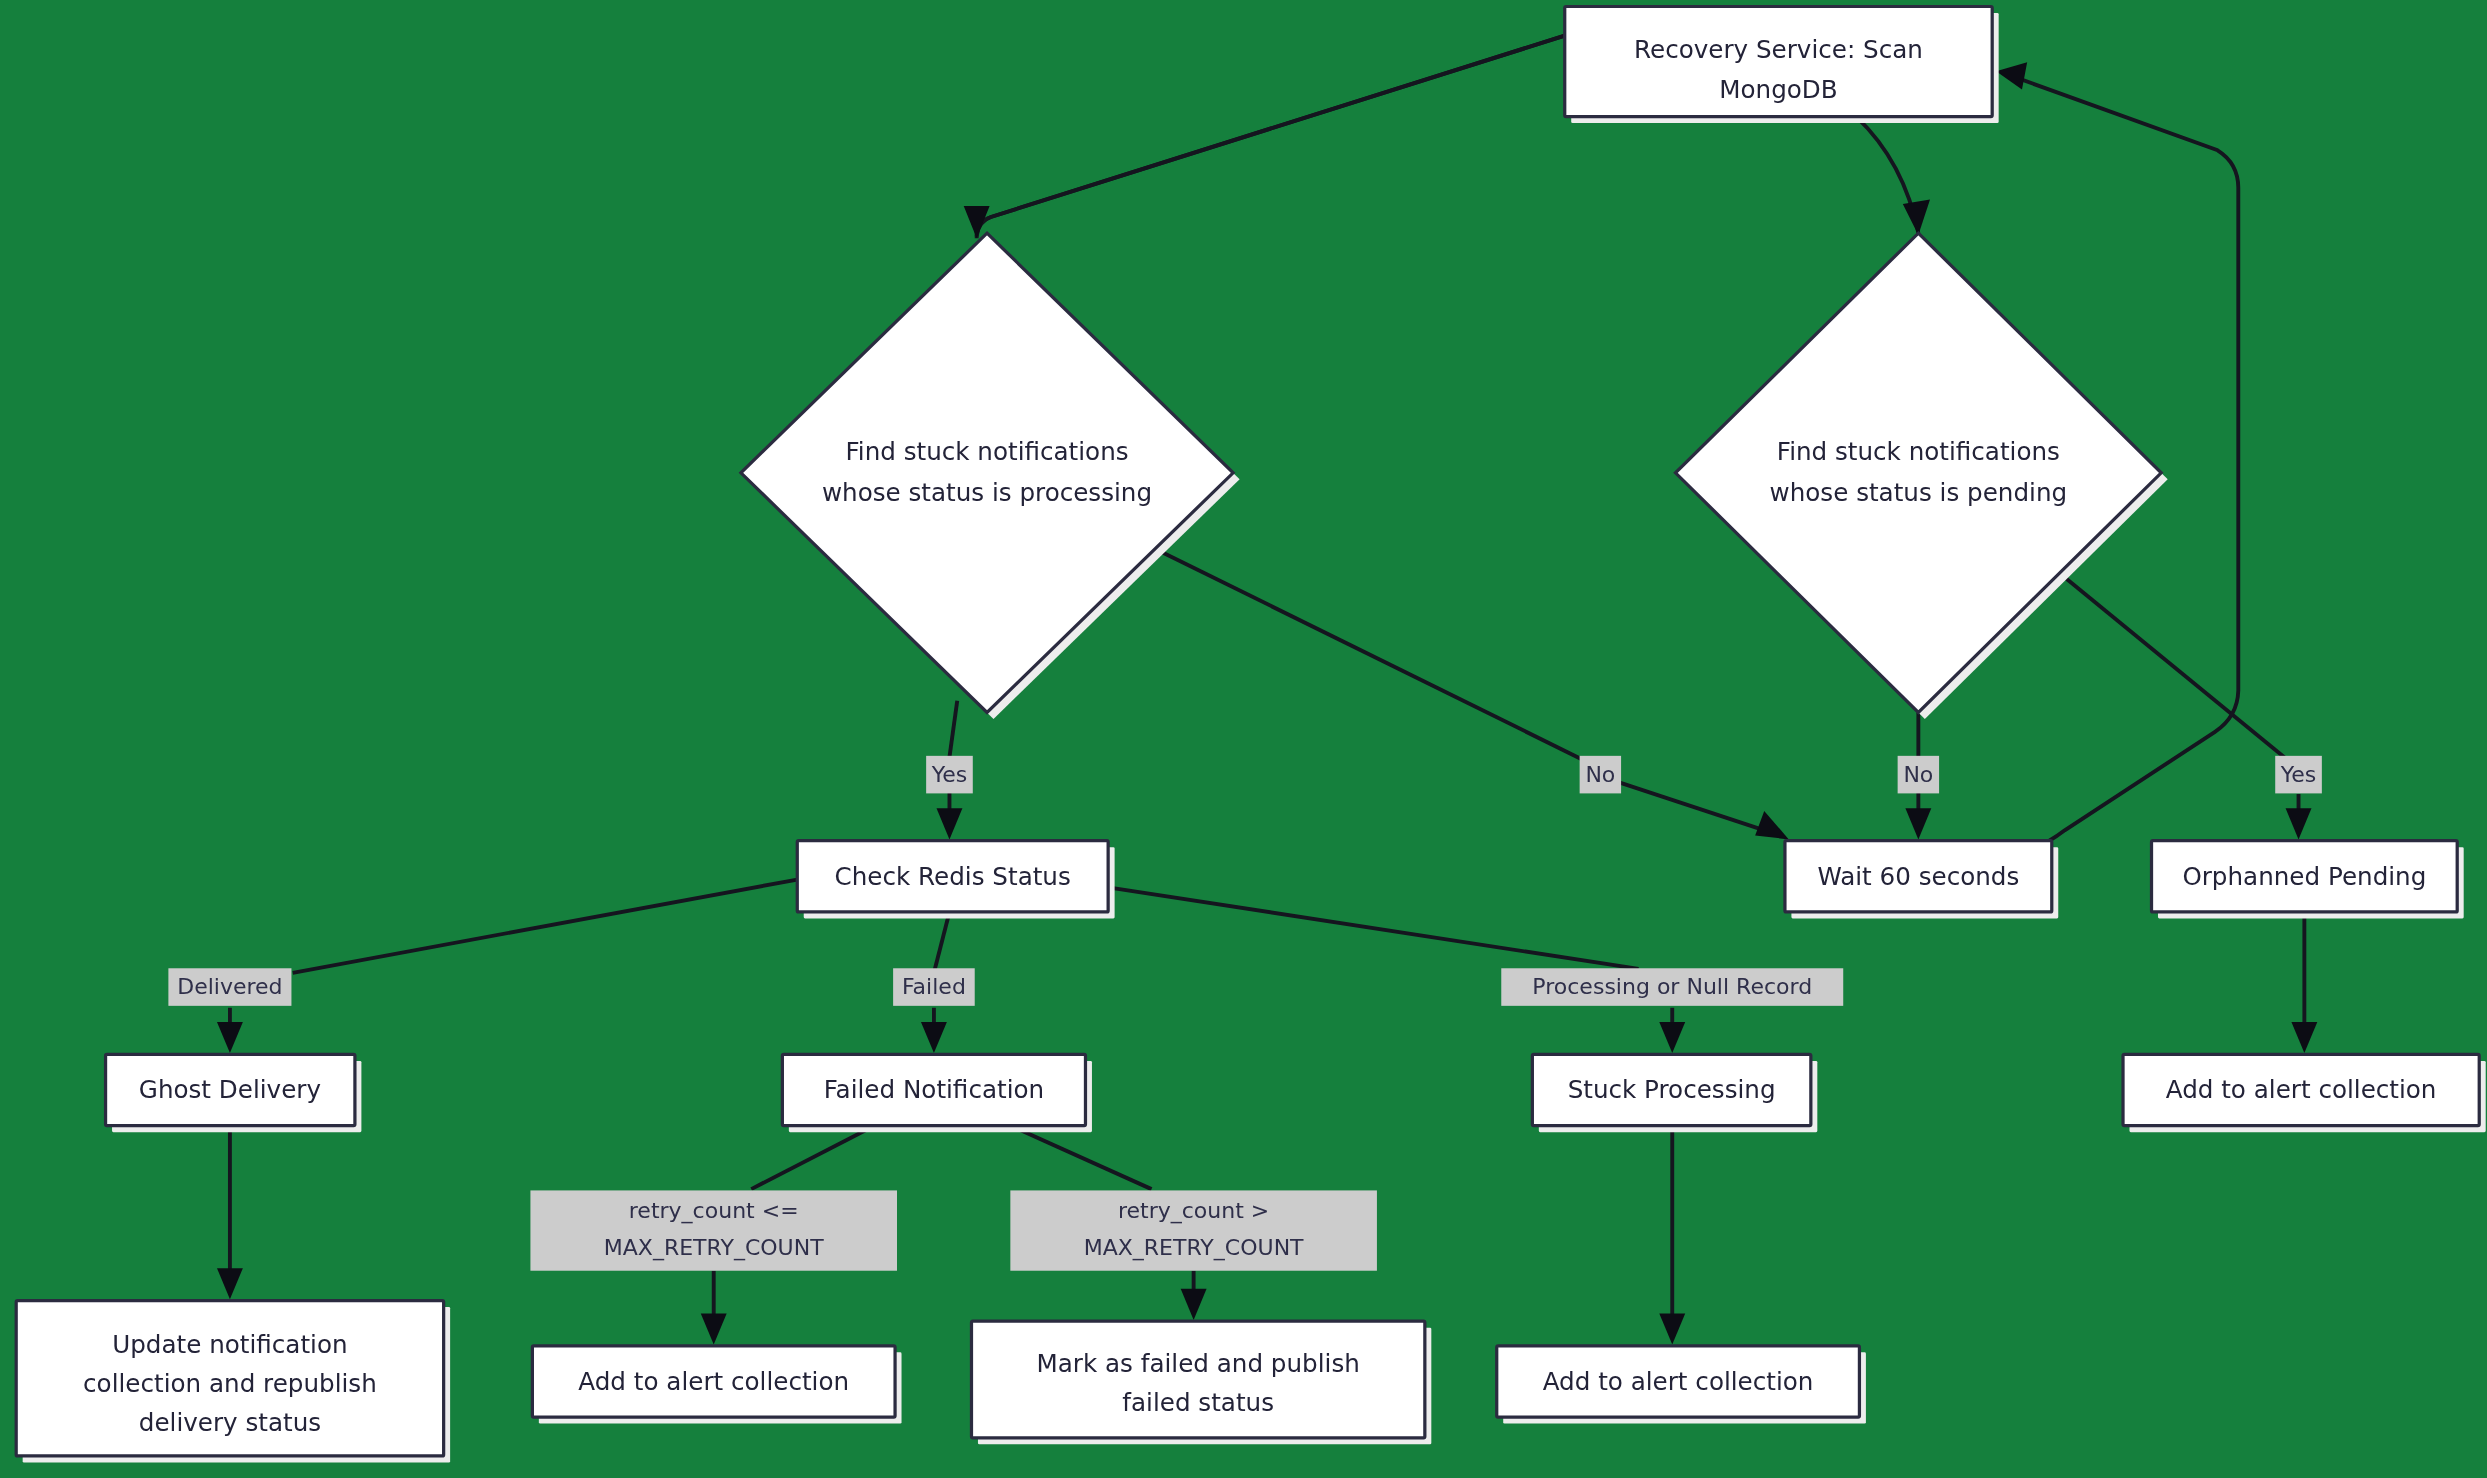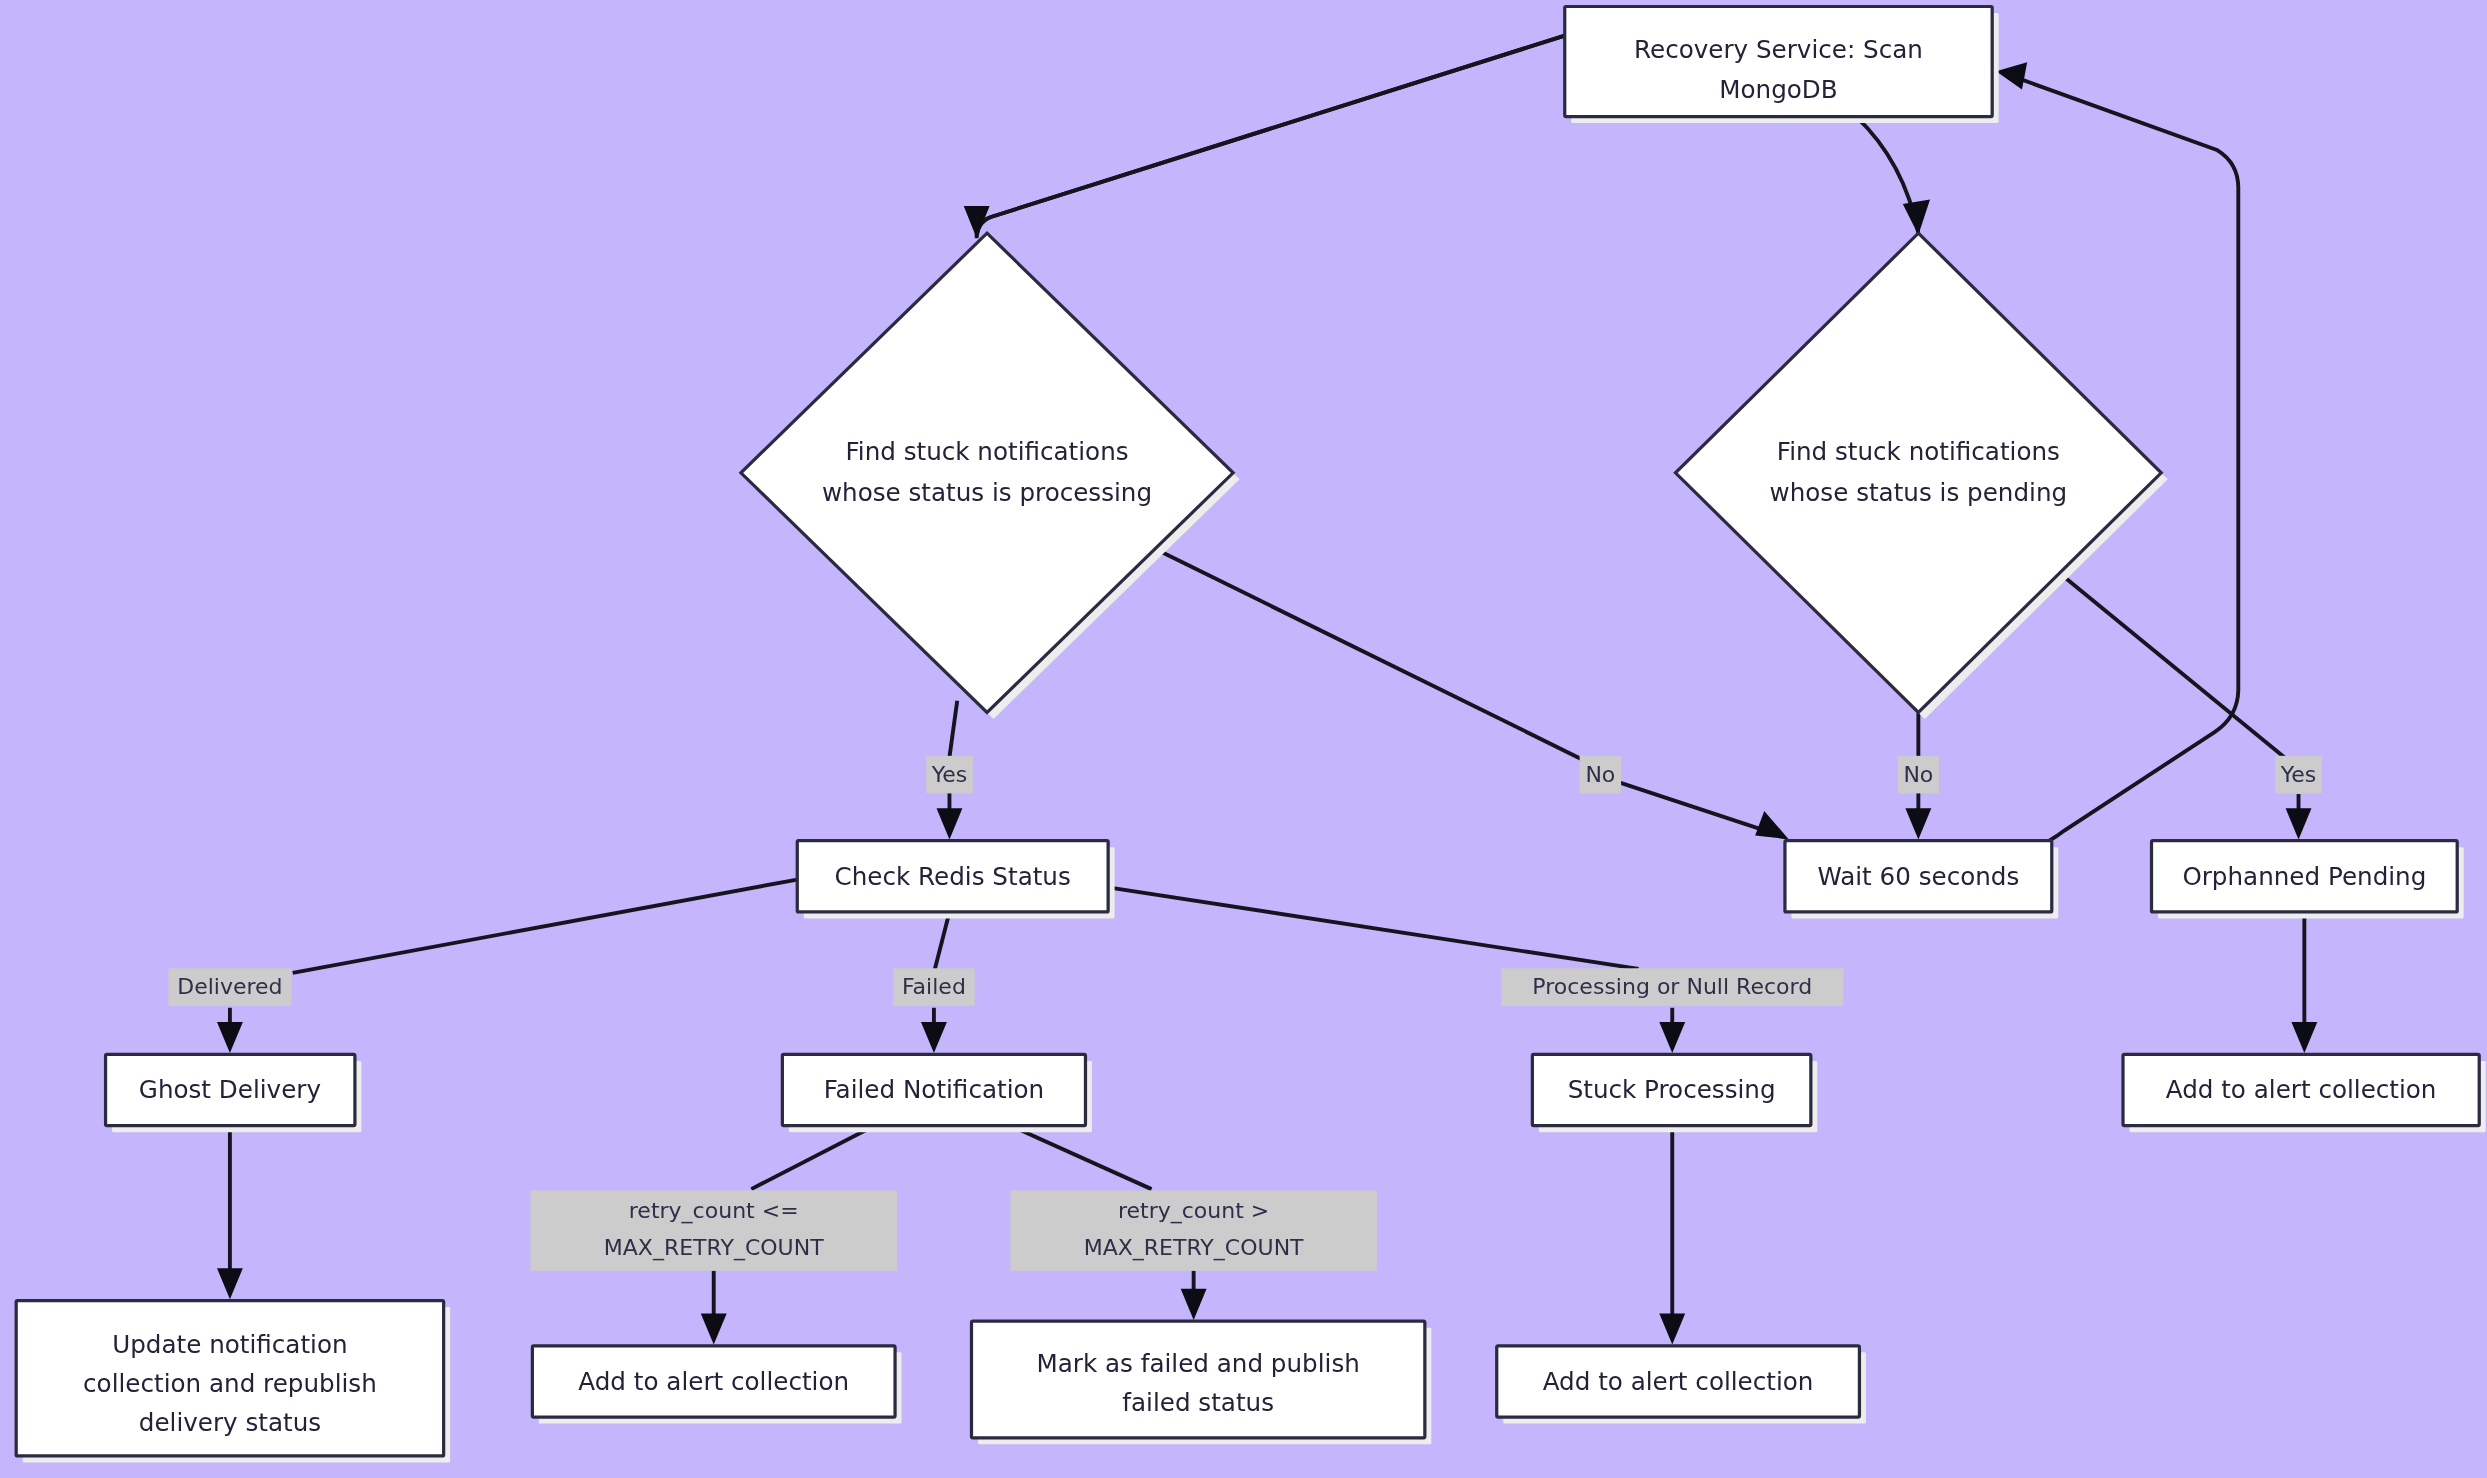--- a/index.html
+++ b/index.html
@@ -7,21 +7,21 @@
     padding: 0;
     background: #ffffff;
   }
   body {
     font-family: "DejaVu Sans", sans-serif;
   }
   #stage {
     position: relative;
     width: 2487px;
     height: 1478px;
-    background: #c4b5fd;
+    background: #15803d;
     overflow: hidden;
   }
   svg#flow {
     position: absolute;
     left: 0;
     top: 0;
     width: 2487px;
     height: 1478px;
     display: block;
   }

